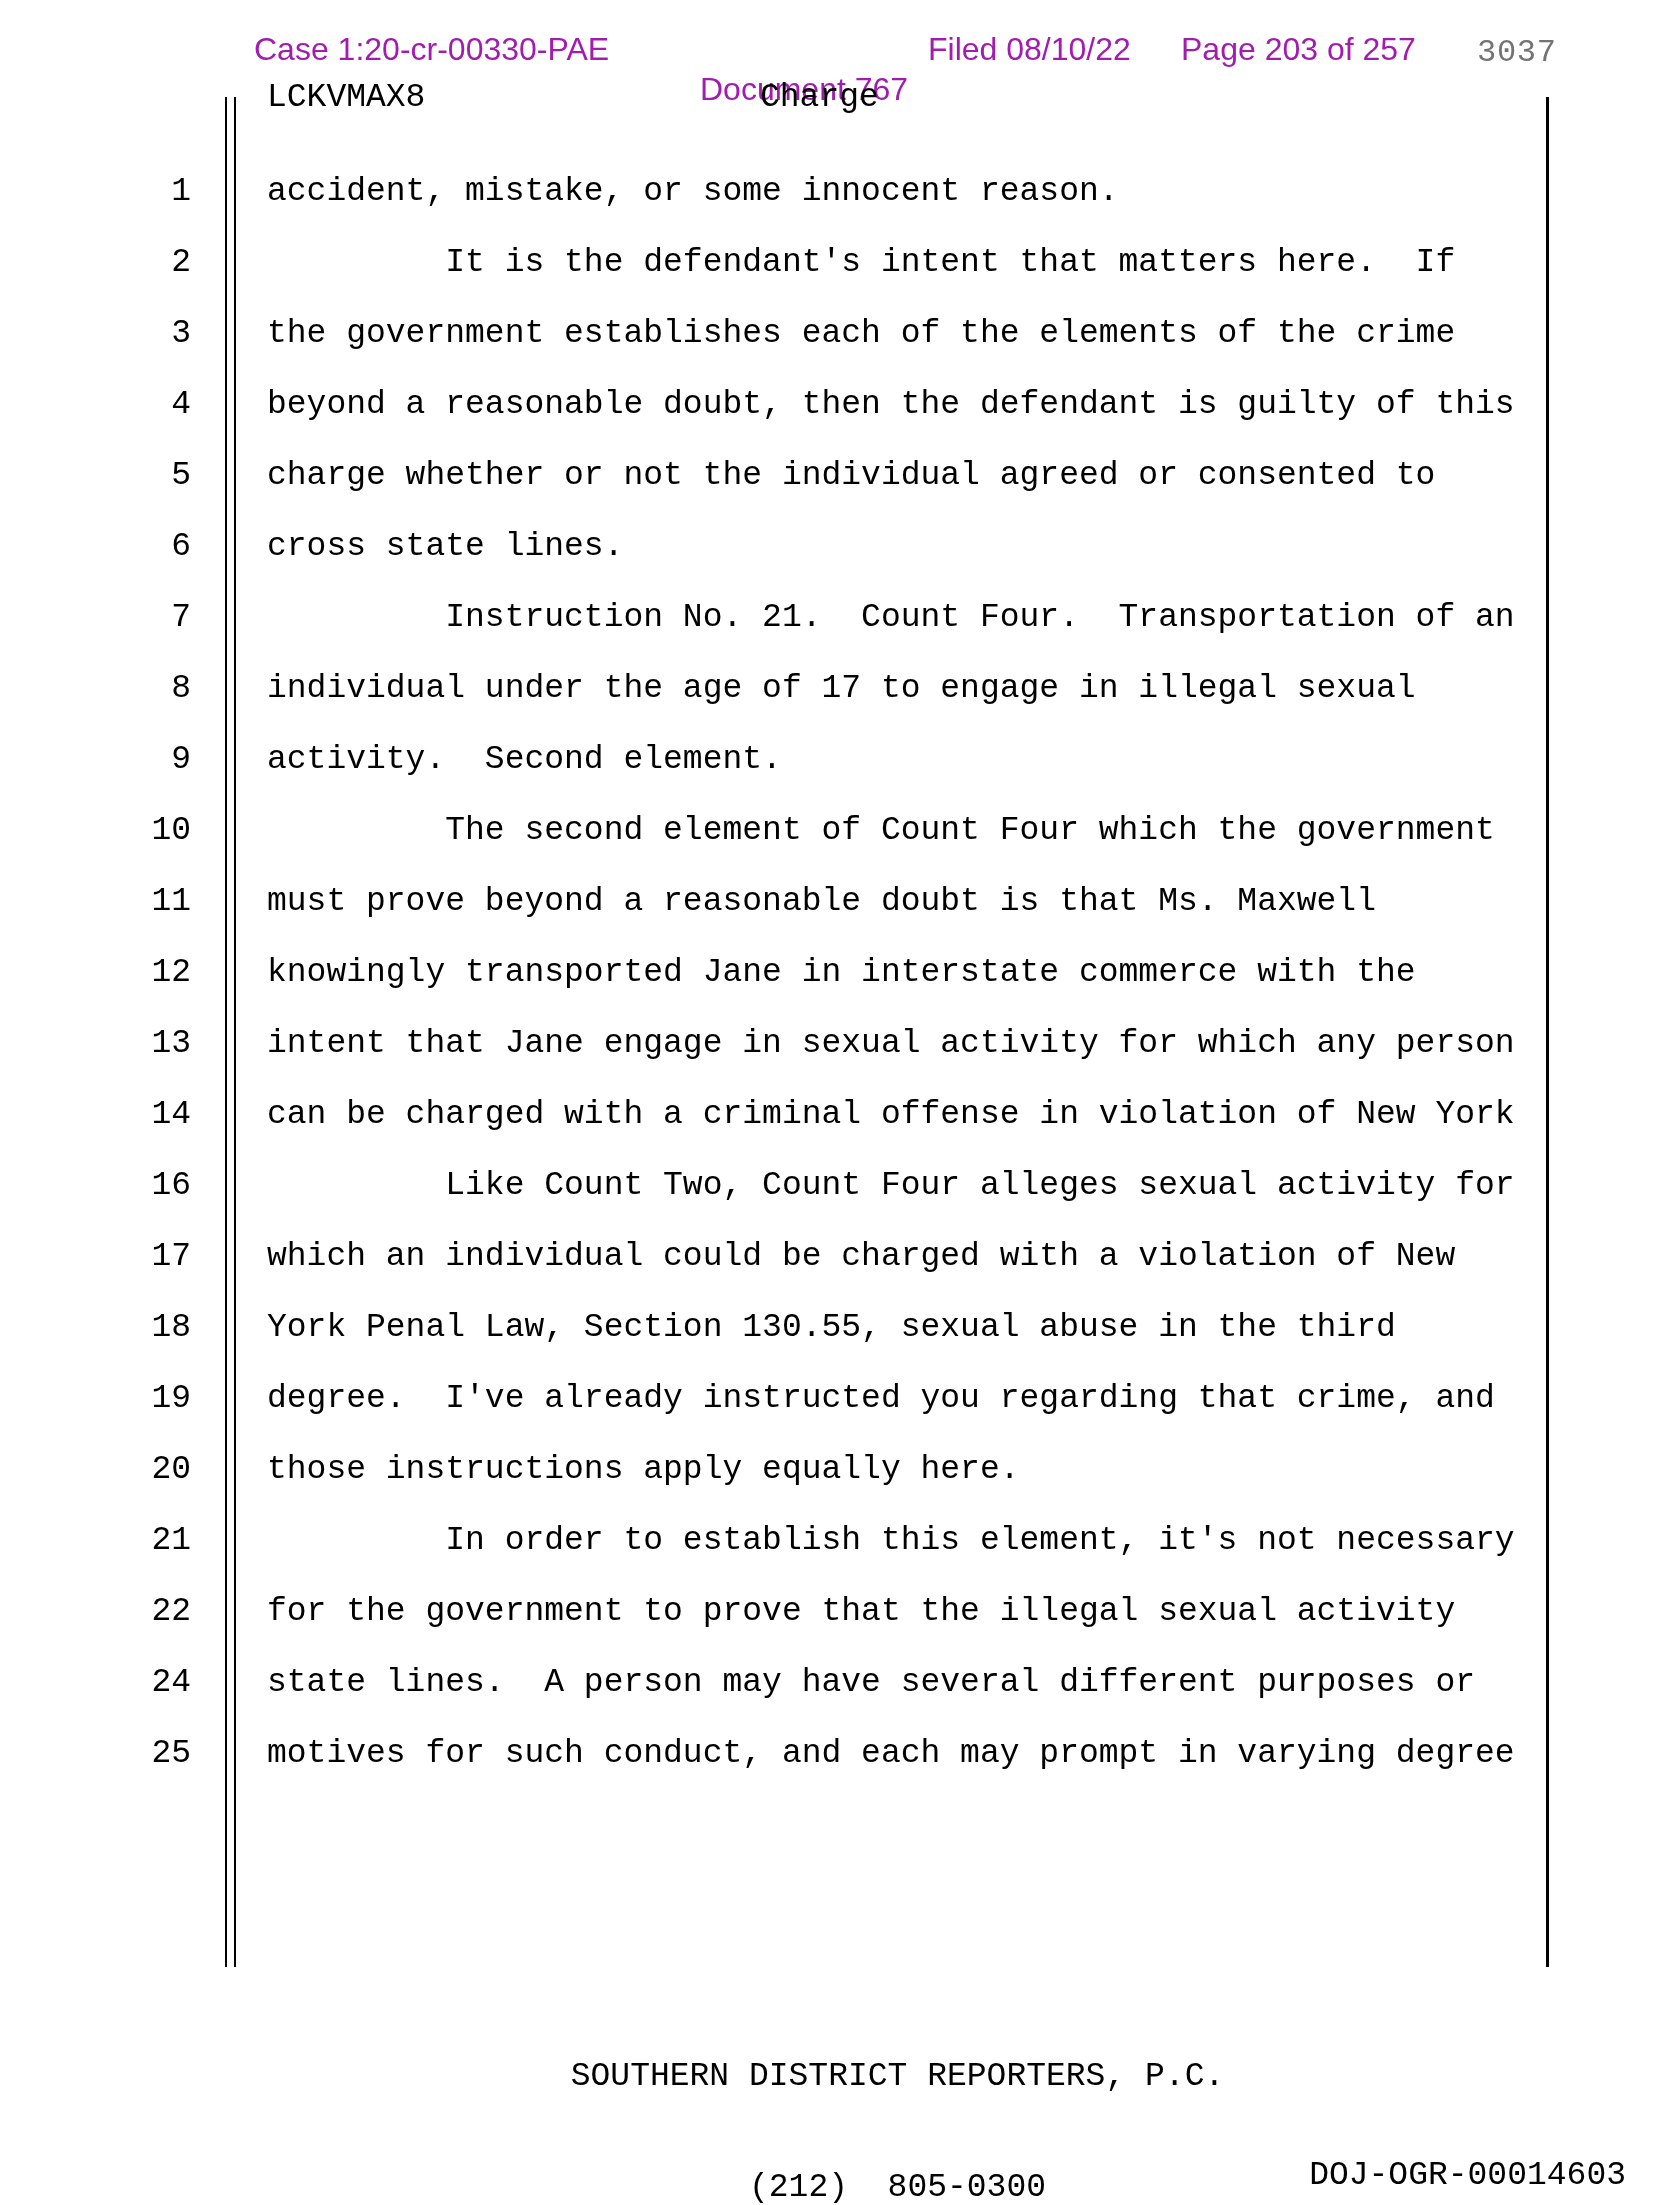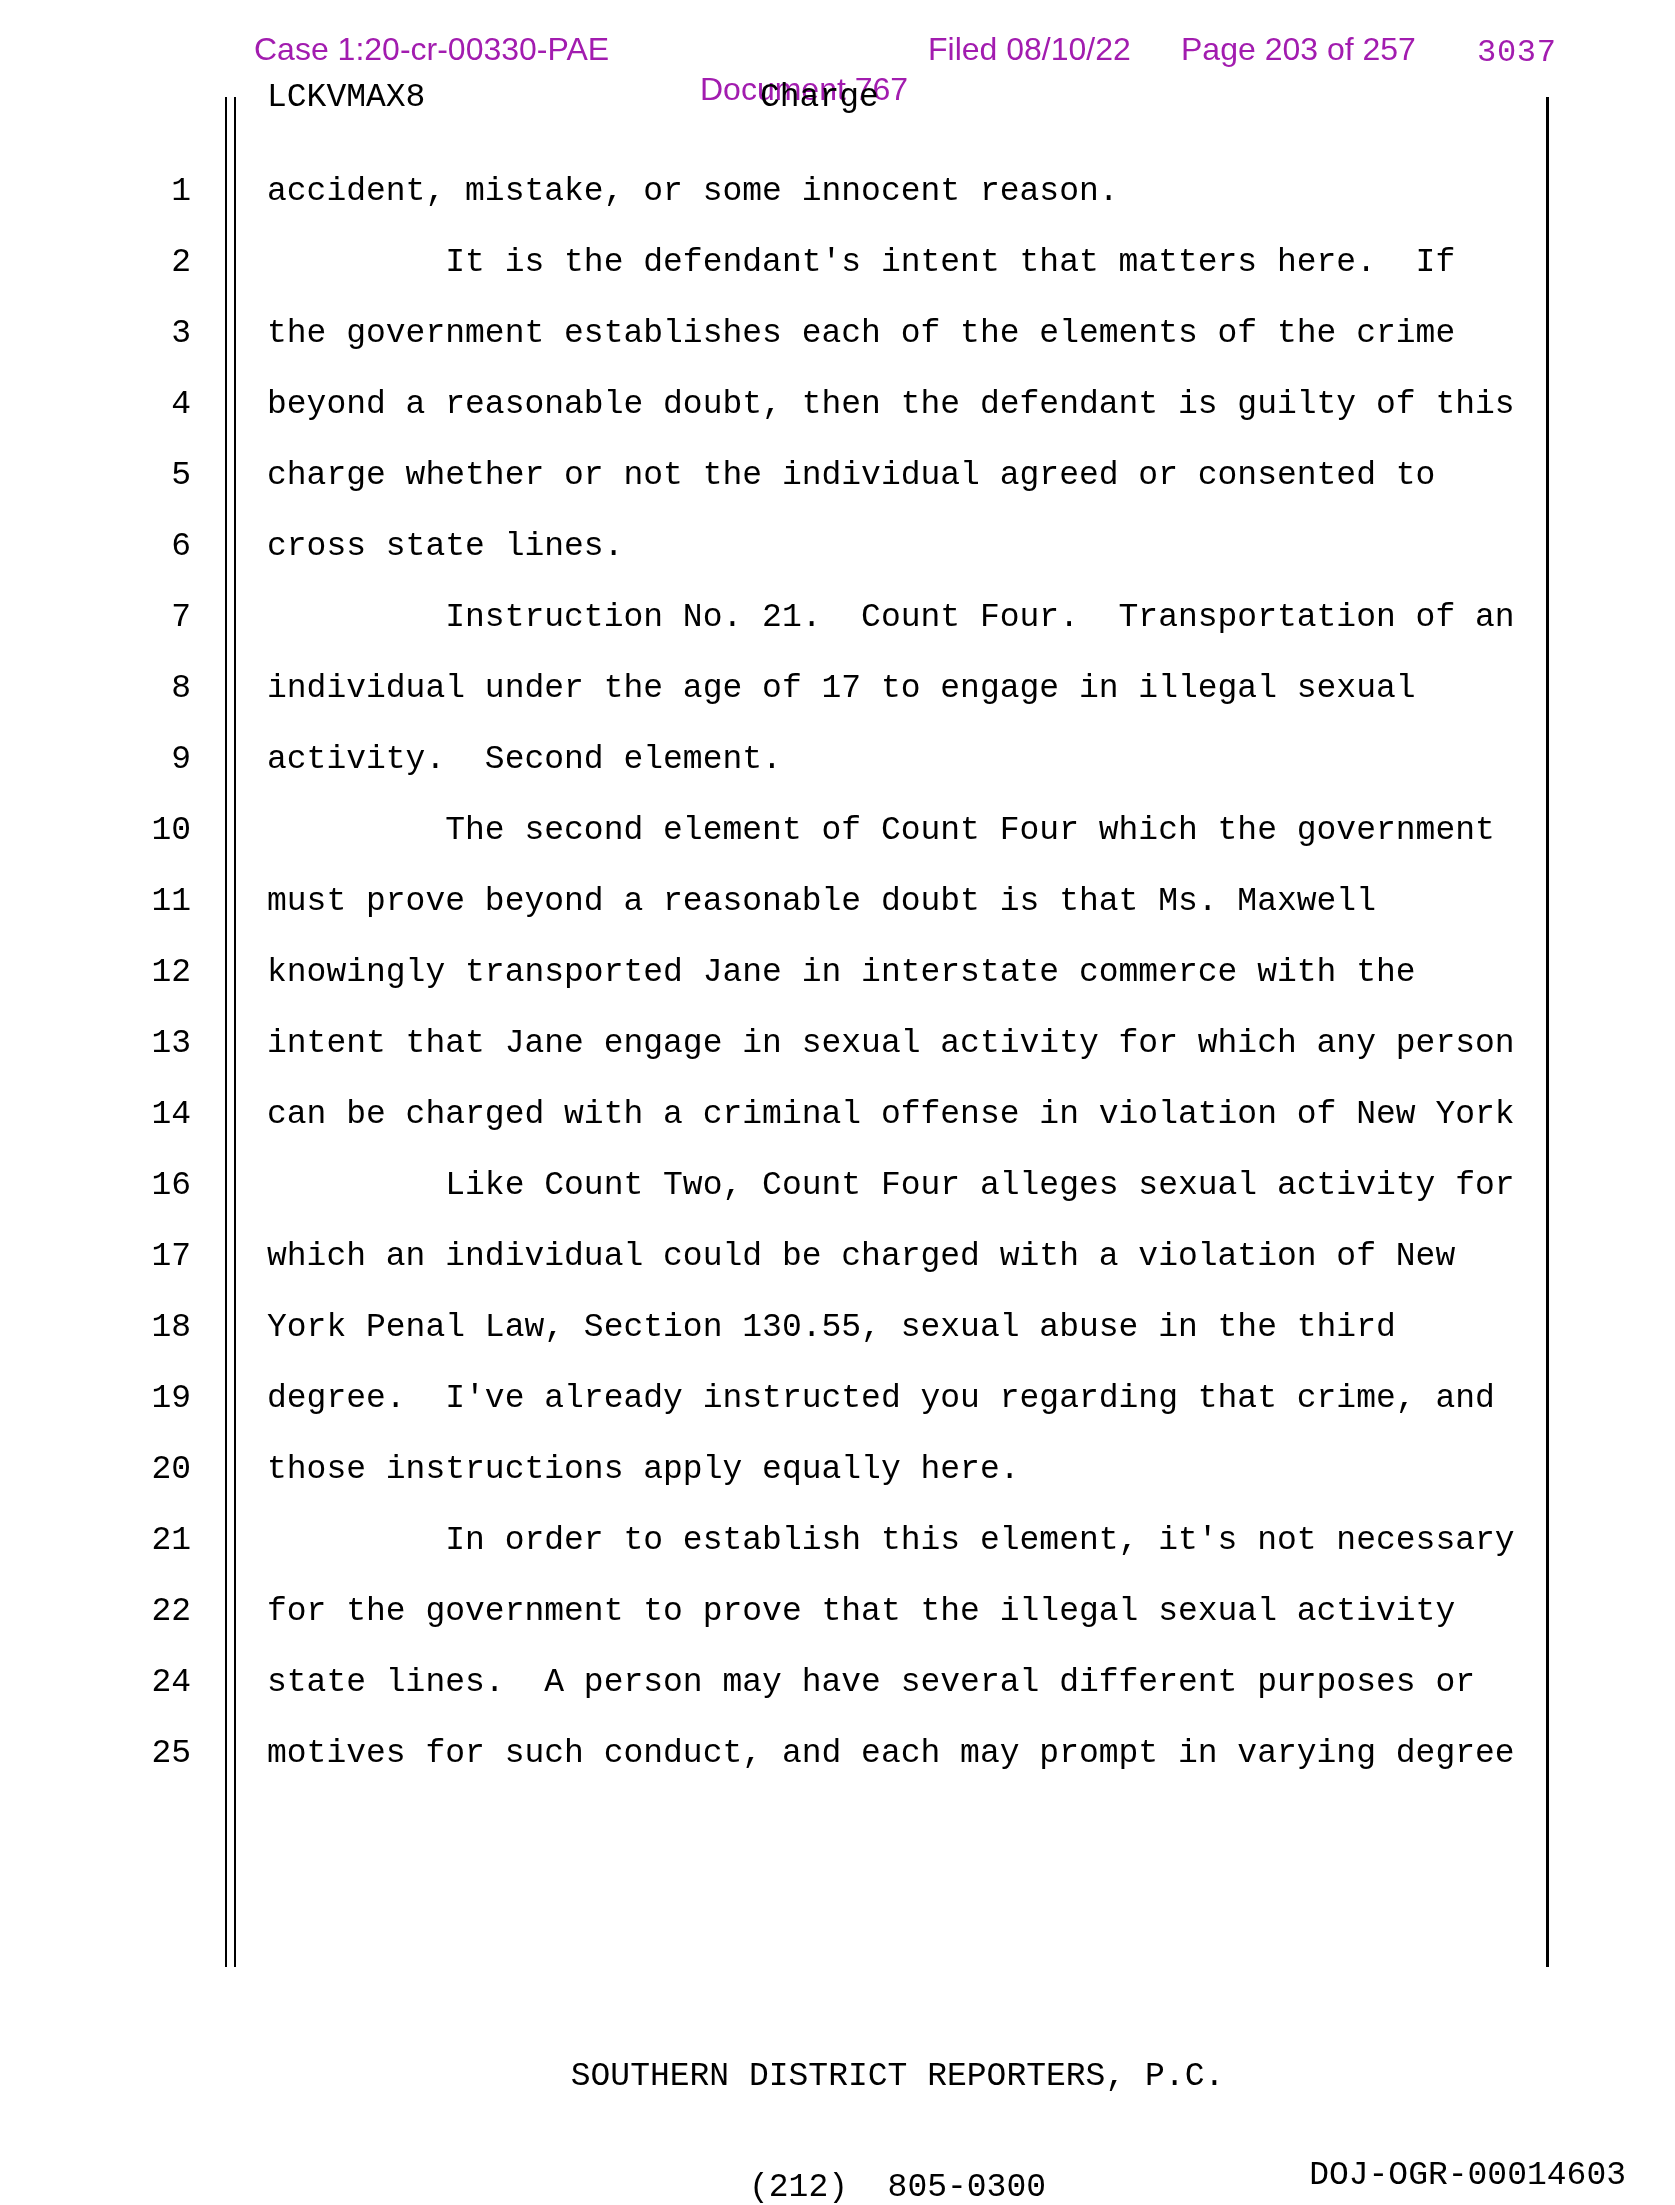--- a/index.html
+++ b/index.html
@@ -29,21 +29,21 @@
   #seg-doc  { left: 700px; margin-top: 40px; }
   #seg-filed{ left: 928px; }
   #seg-page { left: 1181px; }
   #stamp-num {
     position: absolute;
     left: 1477px;
     top: 37px;
     font-family: "Liberation Mono", monospace;
     font-size: 32px;
     line-height: 1;
-    color: #a21caf;
+    color: #737373;
     letter-spacing: 0.7px;
     white-space: pre;
   }
   
   .subhead {
     position: absolute;
     top: 81px;
     font-size: 33px;
     line-height: 1;
     white-space: pre;

